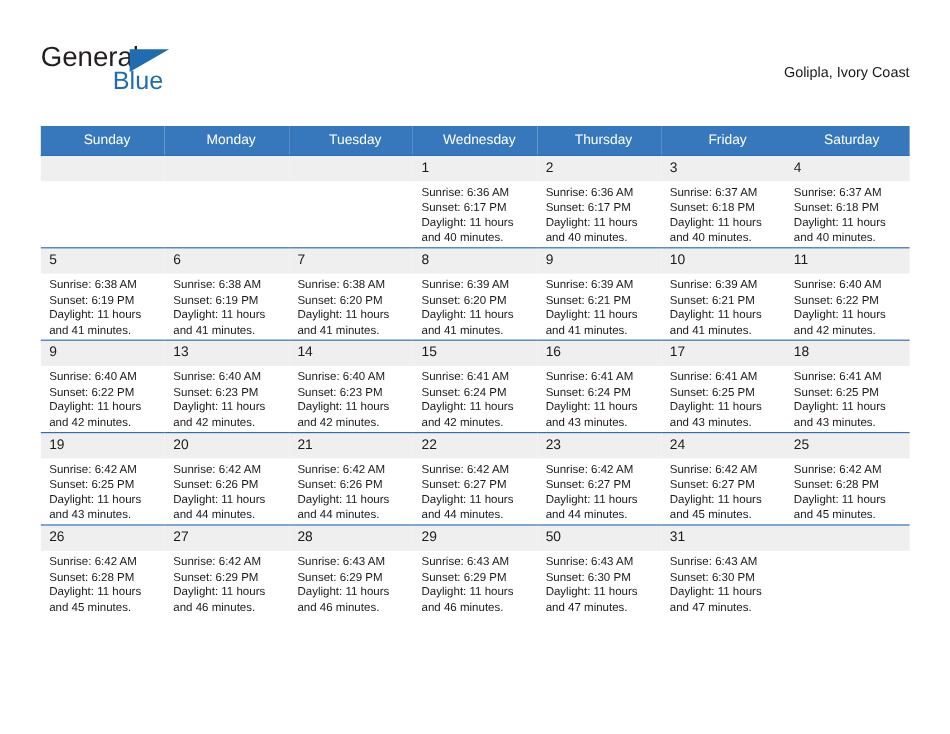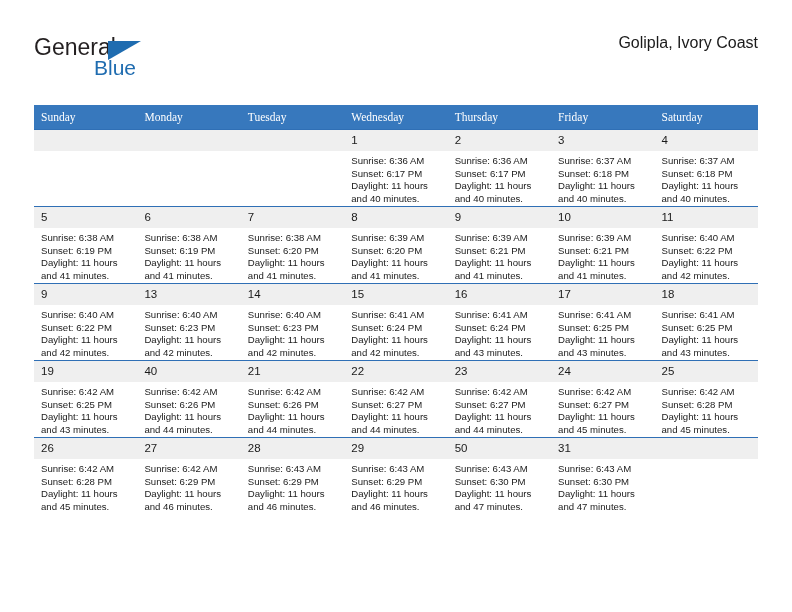--- a/index.html
+++ b/index.html
@@ -69,46 +69,45 @@
     top: 0;
     text-align: right;
   }
   .cal-title {
     font-size: 27px;
     color: #1a1a1a;
     line-height: 34px;
     white-space: nowrap;
   }
   .cal-subtitle {
-    font-size: 16px;
+    font-size: 12px;
     color: #1a1a1a;
     line-height: 20px;
-    margin-top: 5px;
+    margin-top: 22px;
     white-space: nowrap;
   }
 
   
   .calendar {
     position: absolute;
     left: 34px;
     top: 105px;
     width: 724px;
     border-collapse: collapse;
     table-layout: fixed;
   }
   .calendar th {
     background: #3778bd;
     color: #ffffff;
     font-size: 11.5px;
     font-weight: normal;
-    text-align: left;
+    text-align: center;
     padding: 5px 0 6px 7px;
     height: 13px;
     border: none;
-    font-family: Liberation Serif, serif;
   }
   .calendar td {
     vertical-align: top;
     padding: 0;
     border: none;
     border-top: 1.5px solid #2f6fb5;
     height: 76px;
     width: 103.43px;
   }
   .daynum {
@@ -342,21 +341,21 @@
         <tr>
           <td>
             <div class="daynum">19</div>
             <div class="cell-body">
               <div>Sunrise: 6:42 AM</div>
               <div>Sunset: 6:25 PM</div>
               <div class="daylight">Daylight: 11 hours and 43 minutes.</div>
             </div>
           </td>
           <td>
-            <div class="daynum">40</div>
+            <div class="daynum">20</div>
             <div class="cell-body">
               <div>Sunrise: 6:42 AM</div>
               <div>Sunset: 6:26 PM</div>
               <div class="daylight">Daylight: 11 hours and 44 minutes.</div>
             </div>
           </td>
           <td>
             <div class="daynum">21</div>
             <div class="cell-body">
               <div>Sunrise: 6:42 AM</div>

